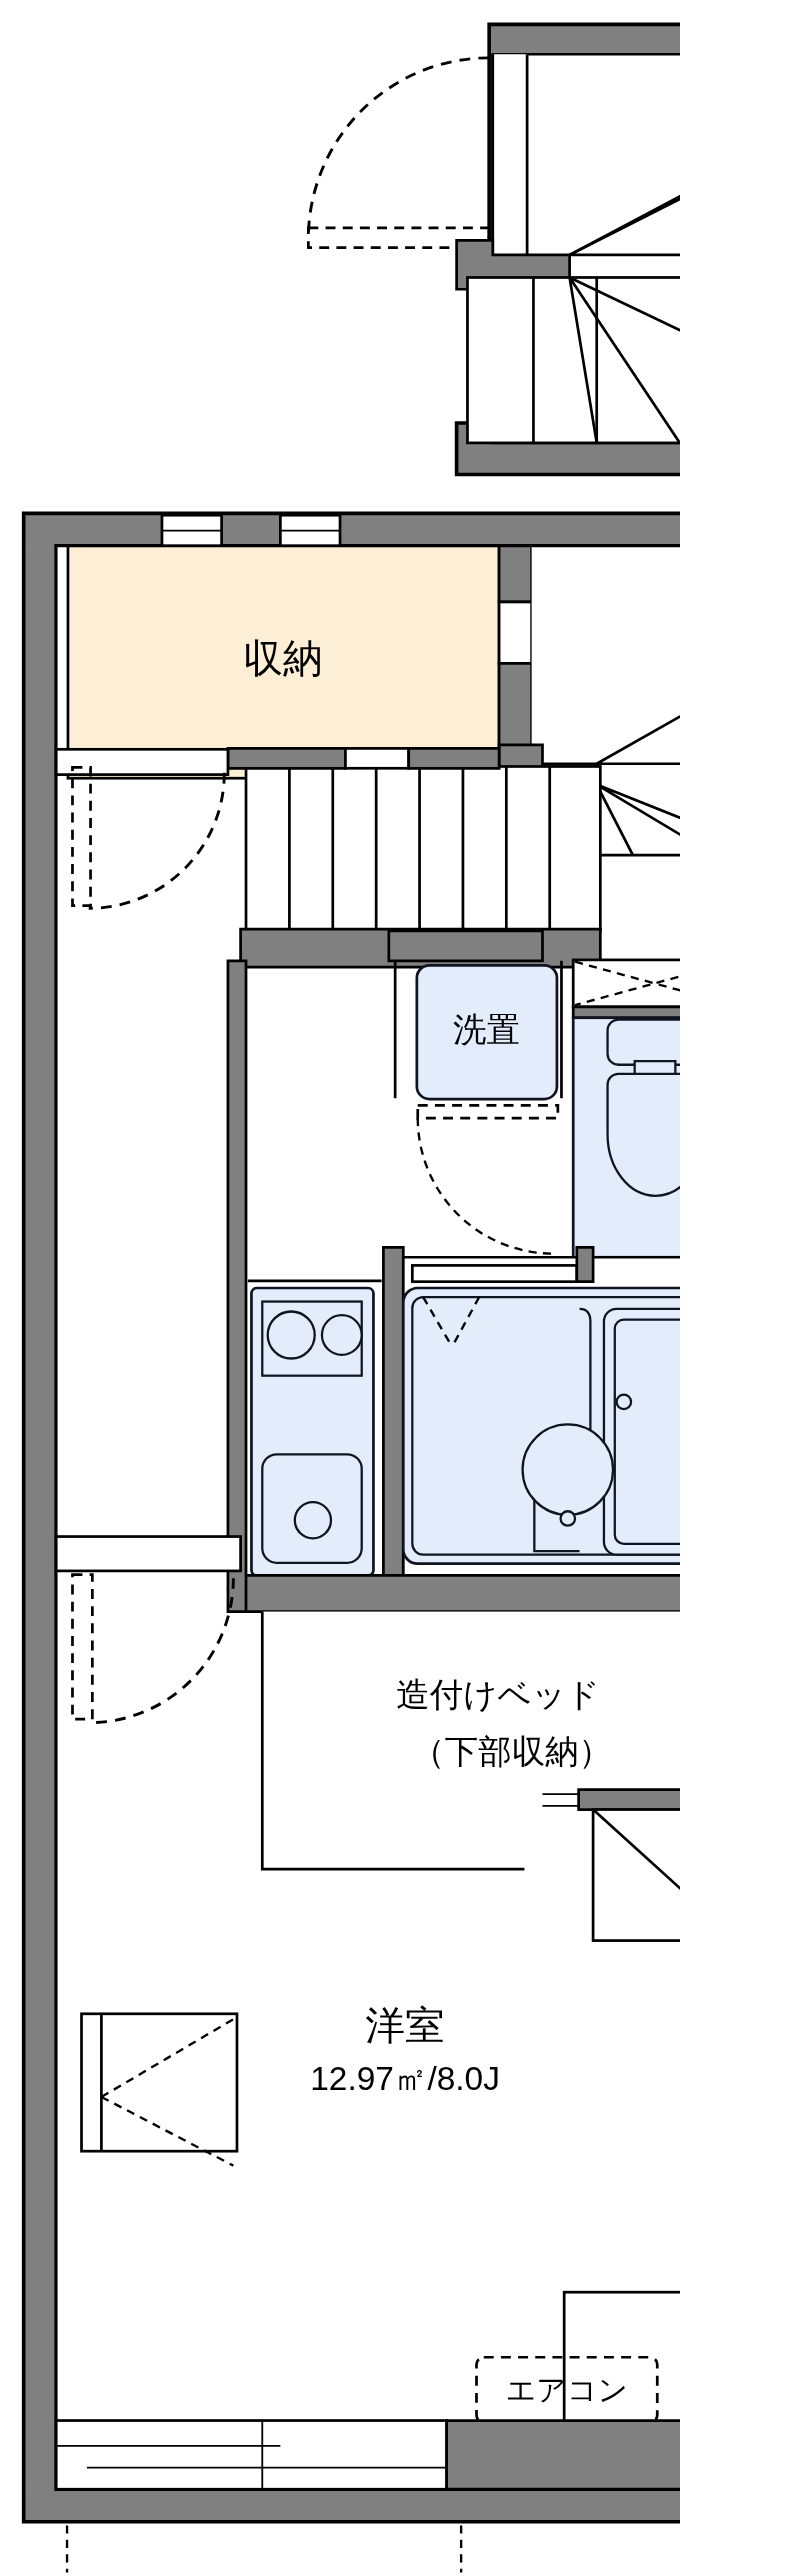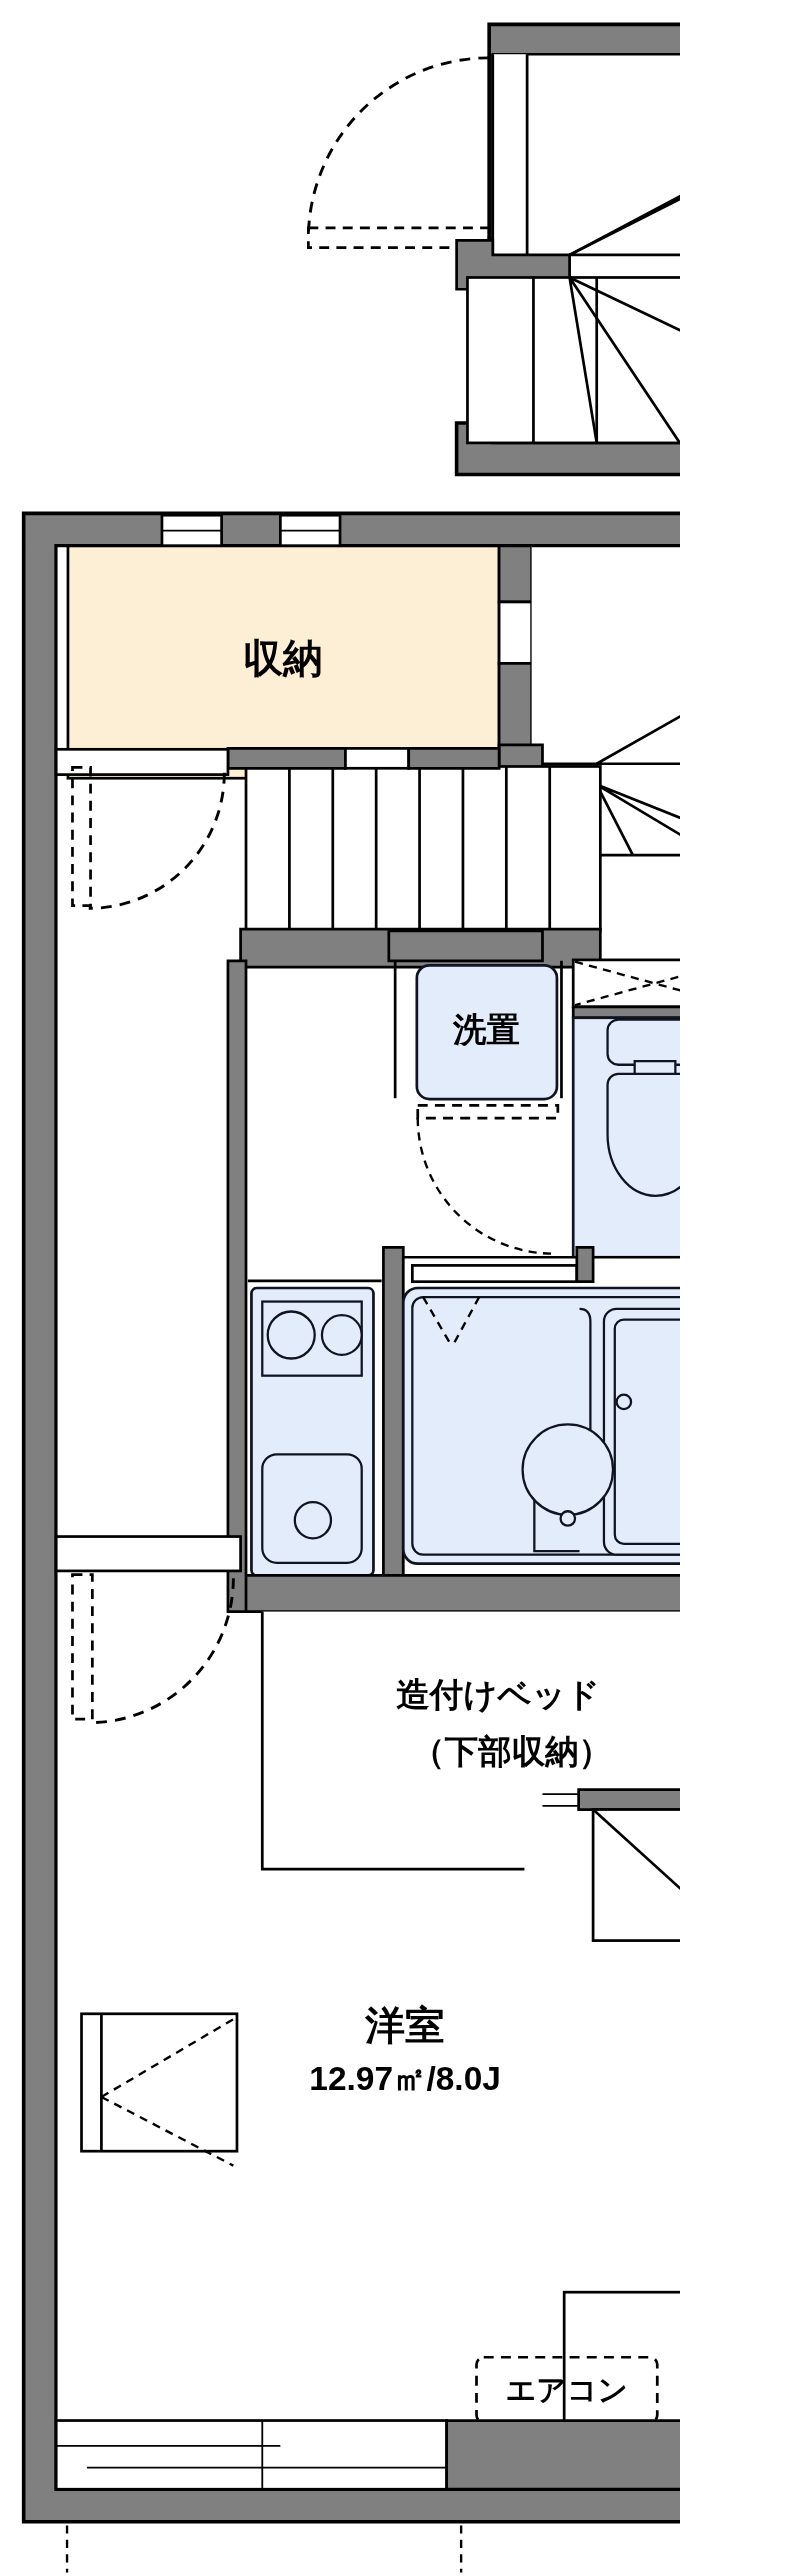--- a/index.html
+++ b/index.html
@@ -10,21 +10,20 @@
   }
   body {
     font-family: "Liberation Sans", sans-serif;
   }
   #plan-root {
     position: relative;
     width: 680px;
     height: 2576px;
     background: #ffffff;
     overflow: hidden;
-    font-weight: bold;
   }
   svg#floorplan {
     display: block;
     width: 812px;
     height: 2576px;
   }
   .wall      { fill: #808080; stroke: #000000; stroke-width: 4; }
   .wall-thin { fill: #808080; stroke: #000000; stroke-width: 3; }
   .room-fill { fill: #ffffff; stroke: none; }
   .storage   { fill: #fdeed6; stroke: #000000; stroke-width: 3; }

